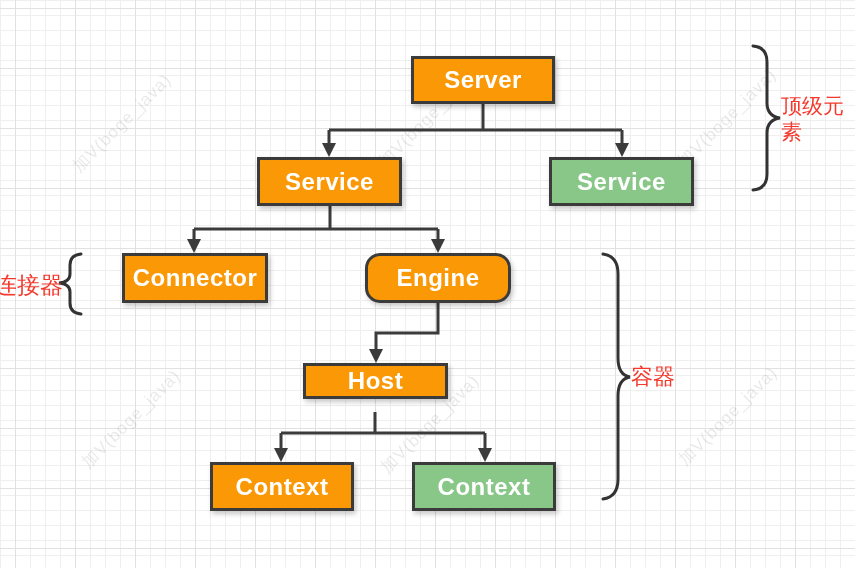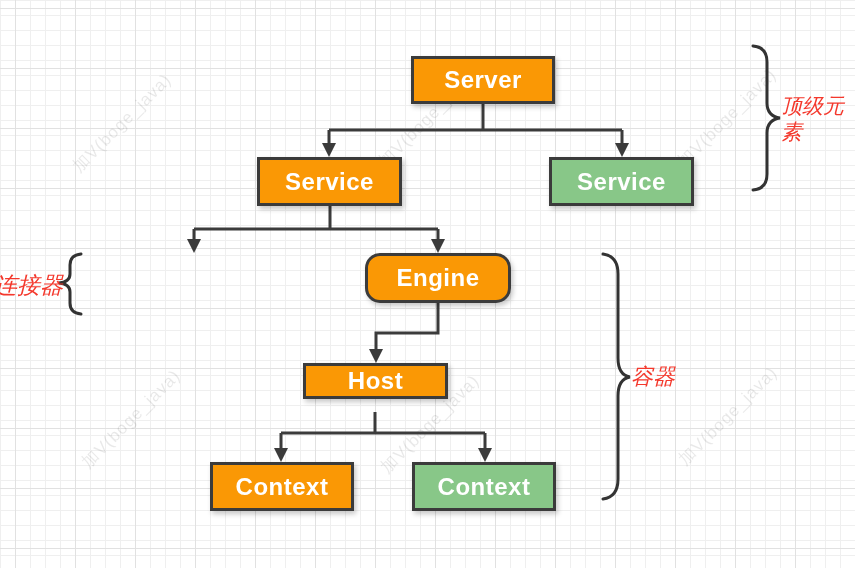--- a/index.html
+++ b/index.html
@@ -69,21 +69,20 @@
   #n-connector     { left: 122px; top: 253px; width: 146px; height: 50px; }
   #n-engine        { left: 365px; top: 253px; width: 146px; height: 50px; border-radius: 15px; }
   #n-host          { left: 303px; top: 363px; width: 145px; height: 36px; }
   #n-context-left  { left: 210px; top: 462px; width: 144px; height: 49px; }
   #n-context-right { left: 412px; top: 462px; width: 144px; height: 49px; }
 
   .anno {
     position: absolute;
     color: #f4382c;
     white-space: normal;
-    font-style: italic;
   }
   #a-toplevel  { left: 781px; top:  93px; width: 70px; font-size: 21px; line-height: 1.25; }
   #a-connector { left:  -6px; top: 270px; font-size: 23px; white-space: nowrap; }
   #a-container { left: 631px; top: 362px; font-size: 22px; white-space: nowrap; }
 </style>
 </head>
 <body>
 
 <div class="canvas">
 
@@ -120,20 +119,21 @@
 
       <path d="M81 254 Q70 255 70 265 L70 274 Q70 282 59 283 Q70 284 70 292 L70 303 Q70 313 81 314"></path>
 
       <path d="M603 254 Q618 256 618 274 L618 358 Q618 375 630 377 Q618 379 618 396 L618 479 Q618 497 603 499"></path>
     </g>
   </svg>
 
   <div class="node orange" id="n-server">Server</div>
   <div class="node orange" id="n-service-left">Service</div>
   <div class="node green" id="n-service-right">Service</div>
+  <div class="node orange" id="n-connector">Connector</div>
   <div class="node orange" id="n-engine">Engine</div>
   <div class="node orange" id="n-host">Host</div>
   <div class="node orange" id="n-context-left">Context</div>
   <div class="node green" id="n-context-right">Context</div>
 
   <div class="anno" id="a-toplevel">顶级元素</div>
   <div class="anno" id="a-connector">连接器</div>
   <div class="anno" id="a-container">容器</div>
 
 </div>

